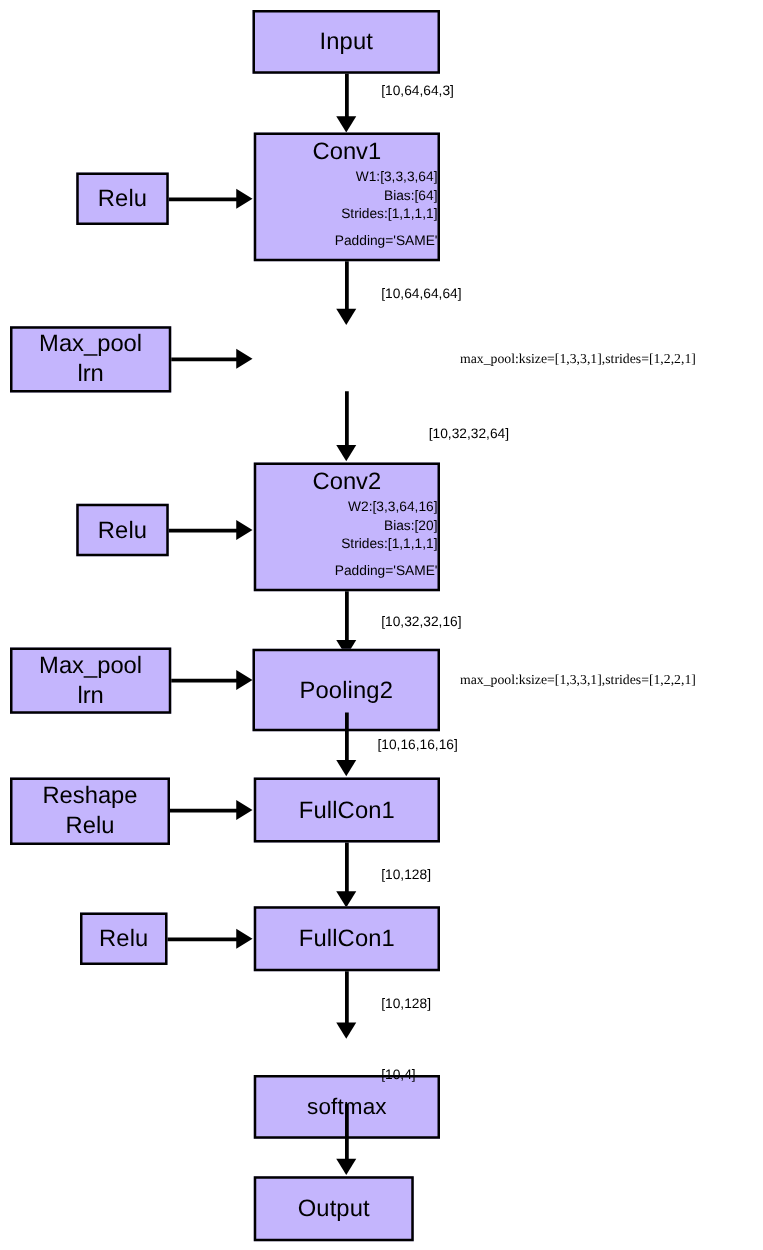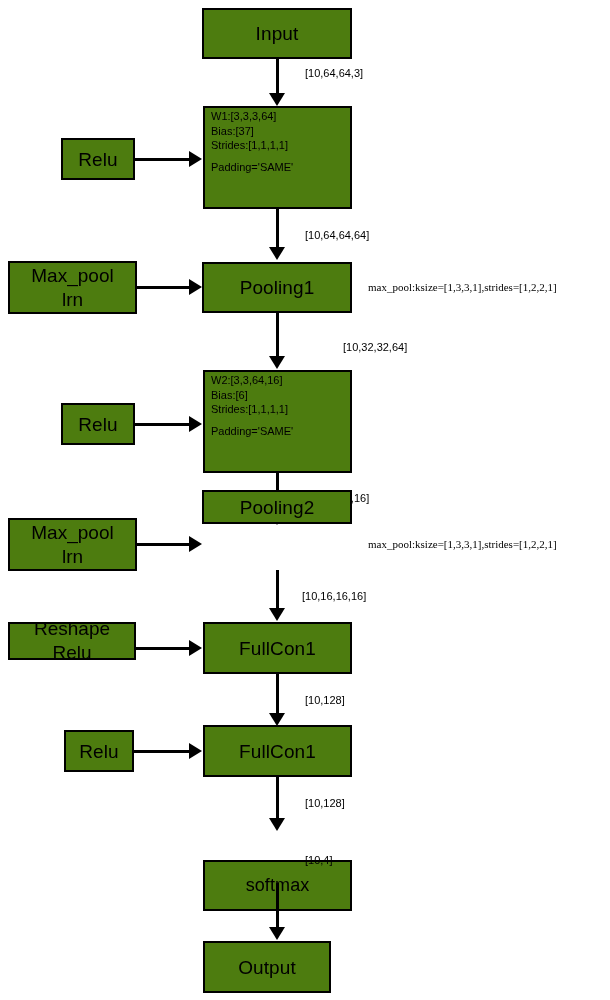--- a/index.html
+++ b/index.html
@@ -13,21 +13,21 @@
     width: 610px;
     height: 1000px;
     background: #ffffff;
     font-family: "Liberation Sans", sans-serif;
     overflow: hidden;
   }
   .node {
     position: absolute;
     box-sizing: border-box;
     border: 2.5px solid #000000;
-    background: #4d7c0f;
+    background: #c4b5fd;
     display: flex;
     flex-direction: column;
     align-items: center;
     justify-content: center;
     color: #000000;
   }
   .node-title {
     font-size: 19px;
     line-height: 23px;
     letter-spacing: 0.1px;
@@ -53,21 +53,21 @@
     text-align: center;
     font-size: 19px;
     line-height: 24px;
     margin-top: 2px;
   }
   .conv-body {
     margin-top: 1px;
     padding-left: 6px;
     font-size: 11px;
     line-height: 14.5px;
-    text-align: left;
+    text-align: right;
   }
   .conv-body .gap {
     height: 7px;
   }
   
   .v-line {
     position: absolute;
     width: 3px;
     background: #000000;
   }
@@ -115,96 +115,95 @@
 
   <div class="node" style="left:202px; top:8px; width:150px; height:51px;">
     <span class="node-title">Input</span>
   </div>
 
   <div class="v-line" style="left:275.5px; top:59px; height:36px;"></div>
   <div class="arrow-down" style="left:268.5px; top:93px;"></div>
   <div class="edge-label" style="left:305px; top:67px;">[10,64,64,3]</div>
 
   <div class="node conv" style="left:203px; top:106px; width:149px; height:103px;">
+    <div class="conv-title">Conv1</div>
     <div class="conv-body">
       <div>W1:[3,3,3,64]</div>
-      <div>Bias:[37]</div>
+      <div>Bias:[64]</div>
       <div>Strides:[1,1,1,1]</div>
       <div class="gap"></div>
       <div>Padding='SAME'</div>
     </div>
   </div>
 
   <div class="node" style="left:61px; top:138px; width:74px; height:42px;">
     <span class="node-title">Relu</span>
   </div>
   <div class="h-line" style="left:135px; top:157.5px; width:55px;"></div>
   <div class="arrow-right" style="left:189px; top:150.5px;"></div>
 
   <div class="v-line" style="left:275.5px; top:209px; height:40px;"></div>
   <div class="arrow-down" style="left:268.5px; top:247px;"></div>
   <div class="edge-label" style="left:305px; top:229px;">[10,64,64,64]</div>
 
-  <div class="node" style="left:202px; top:262px; width:150px; height:51px;">
-    <span class="node-title">Pooling1</span>
-  </div>
   <div class="side-label" style="left:368px; top:281px;">max_pool:ksize=[1,3,3,1],strides=[1,2,2,1]</div>
 
   <div class="node two-line" style="left:8px; top:261px; width:129px; height:53px;">
     <span class="node-subline">Max_pool</span>
     <span class="node-subline">lrn</span>
   </div>
   <div class="h-line" style="left:137px; top:286px; width:53px;"></div>
   <div class="arrow-right" style="left:189px; top:279px;"></div>
 
   <div class="v-line" style="left:275.5px; top:313px; height:45px;"></div>
   <div class="arrow-down" style="left:268.5px; top:356px;"></div>
   <div class="edge-label" style="left:305px; top:341px;margin-left:38px;">[10,32,32,64]</div>
 
   <div class="node conv" style="left:203px; top:370px; width:149px; height:103px;">
+    <div class="conv-title">Conv2</div>
     <div class="conv-body">
       <div>W2:[3,3,64,16]</div>
-      <div>Bias:[6]</div>
+      <div>Bias:[20]</div>
       <div>Strides:[1,1,1,1]</div>
       <div class="gap"></div>
       <div>Padding='SAME'</div>
     </div>
   </div>
 
   <div class="node" style="left:61px; top:403px; width:74px; height:42px;">
     <span class="node-title">Relu</span>
   </div>
   <div class="h-line" style="left:135px; top:422.5px; width:55px;"></div>
   <div class="arrow-right" style="left:189px; top:415.5px;"></div>
 
   <div class="v-line" style="left:275.5px; top:473px; height:41px;"></div>
   <div class="arrow-down" style="left:268.5px; top:512px;"></div>
   <div class="edge-label" style="left:305px; top:492px;">[10,32,32,16]</div>
 
-  <div class="node" style="left:202px; top:490px; width:150px; height:34px;">
+  <div class="node" style="left:202px; top:519px; width:150px; height:66px;">
     <span class="node-title">Pooling2</span>
   </div>
   <div class="side-label" style="left:368px; top:538px;">max_pool:ksize=[1,3,3,1],strides=[1,2,2,1]</div>
 
   <div class="node two-line" style="left:8px; top:518px; width:129px; height:53px;">
     <span class="node-subline">Max_pool</span>
     <span class="node-subline">lrn</span>
   </div>
   <div class="h-line" style="left:137px; top:543px; width:53px;"></div>
   <div class="arrow-right" style="left:189px; top:536px;"></div>
 
   <div class="v-line" style="left:275.5px; top:570px; height:40px;"></div>
   <div class="arrow-down" style="left:268.5px; top:608px;"></div>
   <div class="edge-label" style="left:302px; top:590px;">[10,16,16,16]</div>
 
   <div class="node" style="left:203px; top:622px; width:149px; height:52px;">
     <span class="node-title">FullCon1</span>
   </div>
 
-  <div class="node two-line" style="left:8px; top:622px; width:128px; height:38px;">
+  <div class="node two-line" style="left:8px; top:622px; width:128px; height:54px;">
     <span class="node-subline">Reshape</span>
     <span class="node-subline">Relu</span>
   </div>
   <div class="h-line" style="left:136px; top:647px; width:54px;"></div>
   <div class="arrow-right" style="left:189px; top:640px;"></div>
 
   <div class="v-line" style="left:275.5px; top:674px; height:41px;"></div>
   <div class="arrow-down" style="left:268.5px; top:713px;"></div>
   <div class="edge-label" style="left:305px; top:694px;">[10,128]</div>
 

